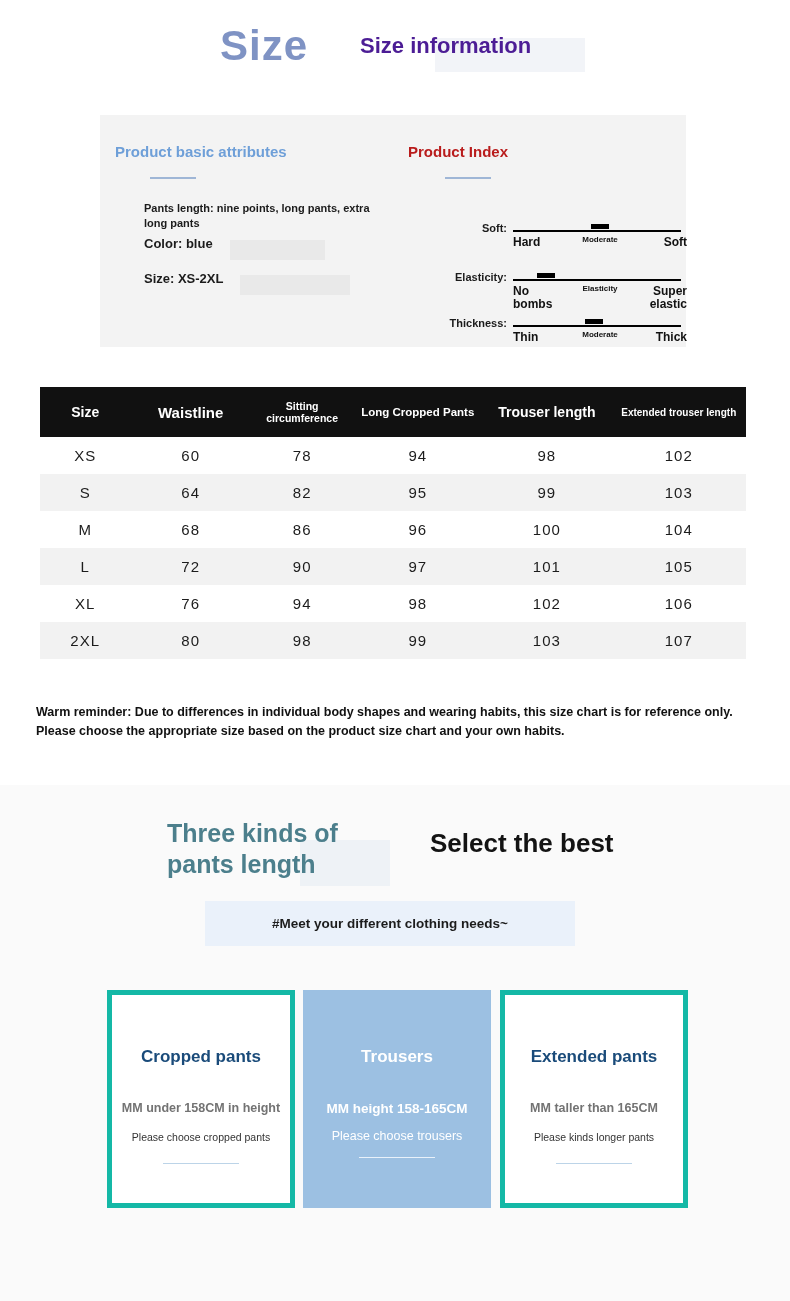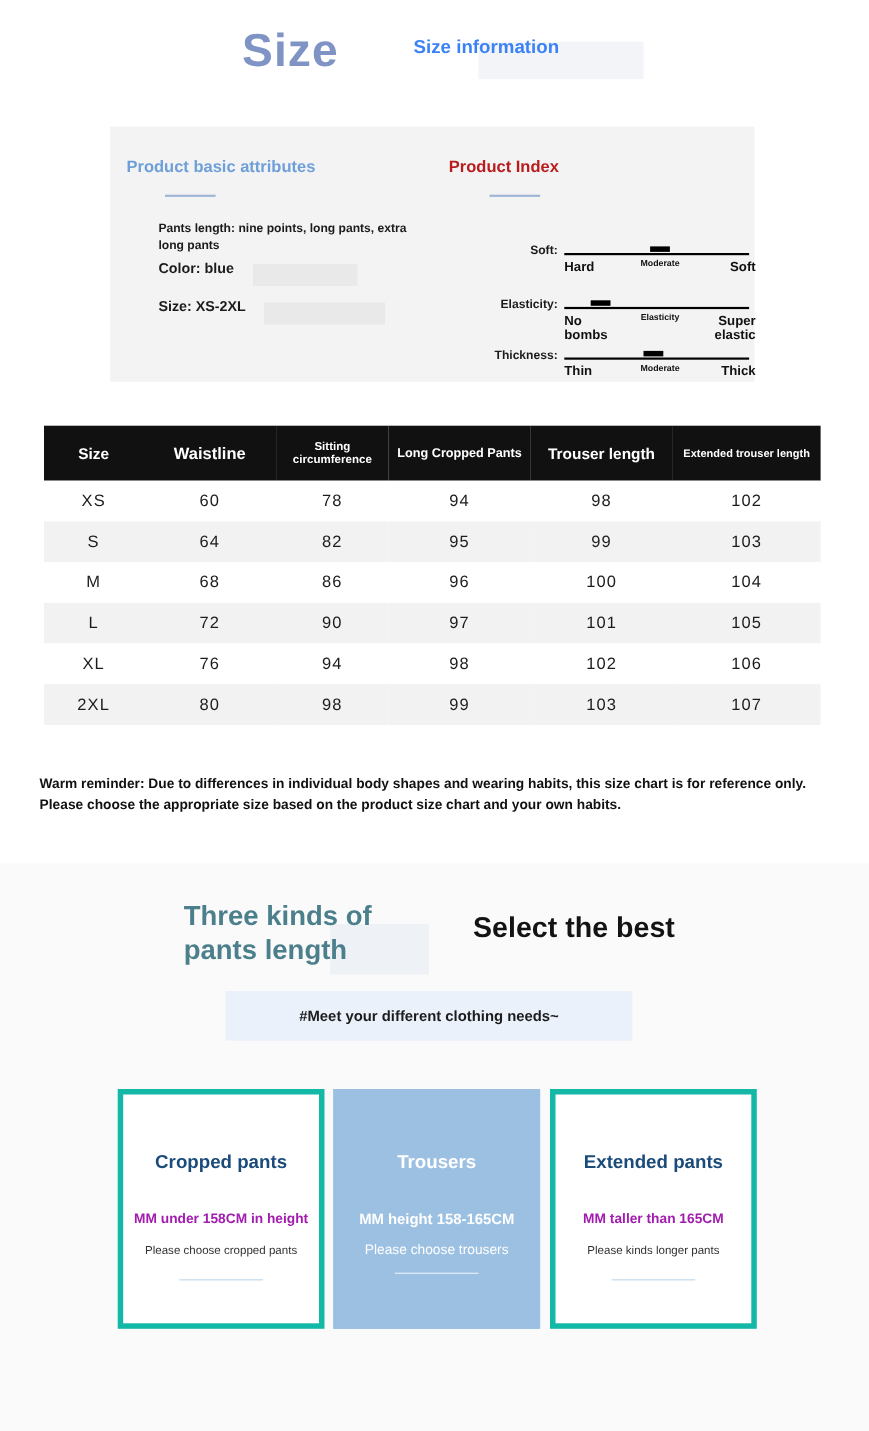--- a/index.html
+++ b/index.html
@@ -25,25 +25,25 @@
     position: absolute;
     left: 220px;
     top: 22px;
     font-size: 42px;
     font-weight: bold;
     color: #7f93c4;
     letter-spacing: 1px;
   }
   .header-sub {
     position: absolute;
-    left: 376px;
+    left: 360px;
     top: 33px;
-    font-size: 17px;
-    font-weight: bold;
-    color: #3b82f6;
+    font-size: 22px;
+    font-weight: bold;
+    color: #4c1d95;
   }
   .header-ghost {
     position: absolute;
     left: 435px;
     top: 38px;
     width: 150px;
     height: 34px;
     background: #f2f4f8;
     z-index: -1;
   }
@@ -265,21 +265,21 @@
   .card.c1 .card-title { color: #ffffff; }
 
   .card-desc {
     position: absolute;
     left: 0;
     top: 106px;
     width: 100%;
     text-align: center;
     font-size: 12.5px;
     font-weight: bold;
-    color: #a21caf;
+    color: #737373;
   }
   .card.c1 .card-desc { color: #ffffff; font-size: 13.5px; }
 
   .card-note {
     position: absolute;
     left: 0;
     top: 136px;
     width: 100%;
     text-align: center;
     font-size: 10.5px;

